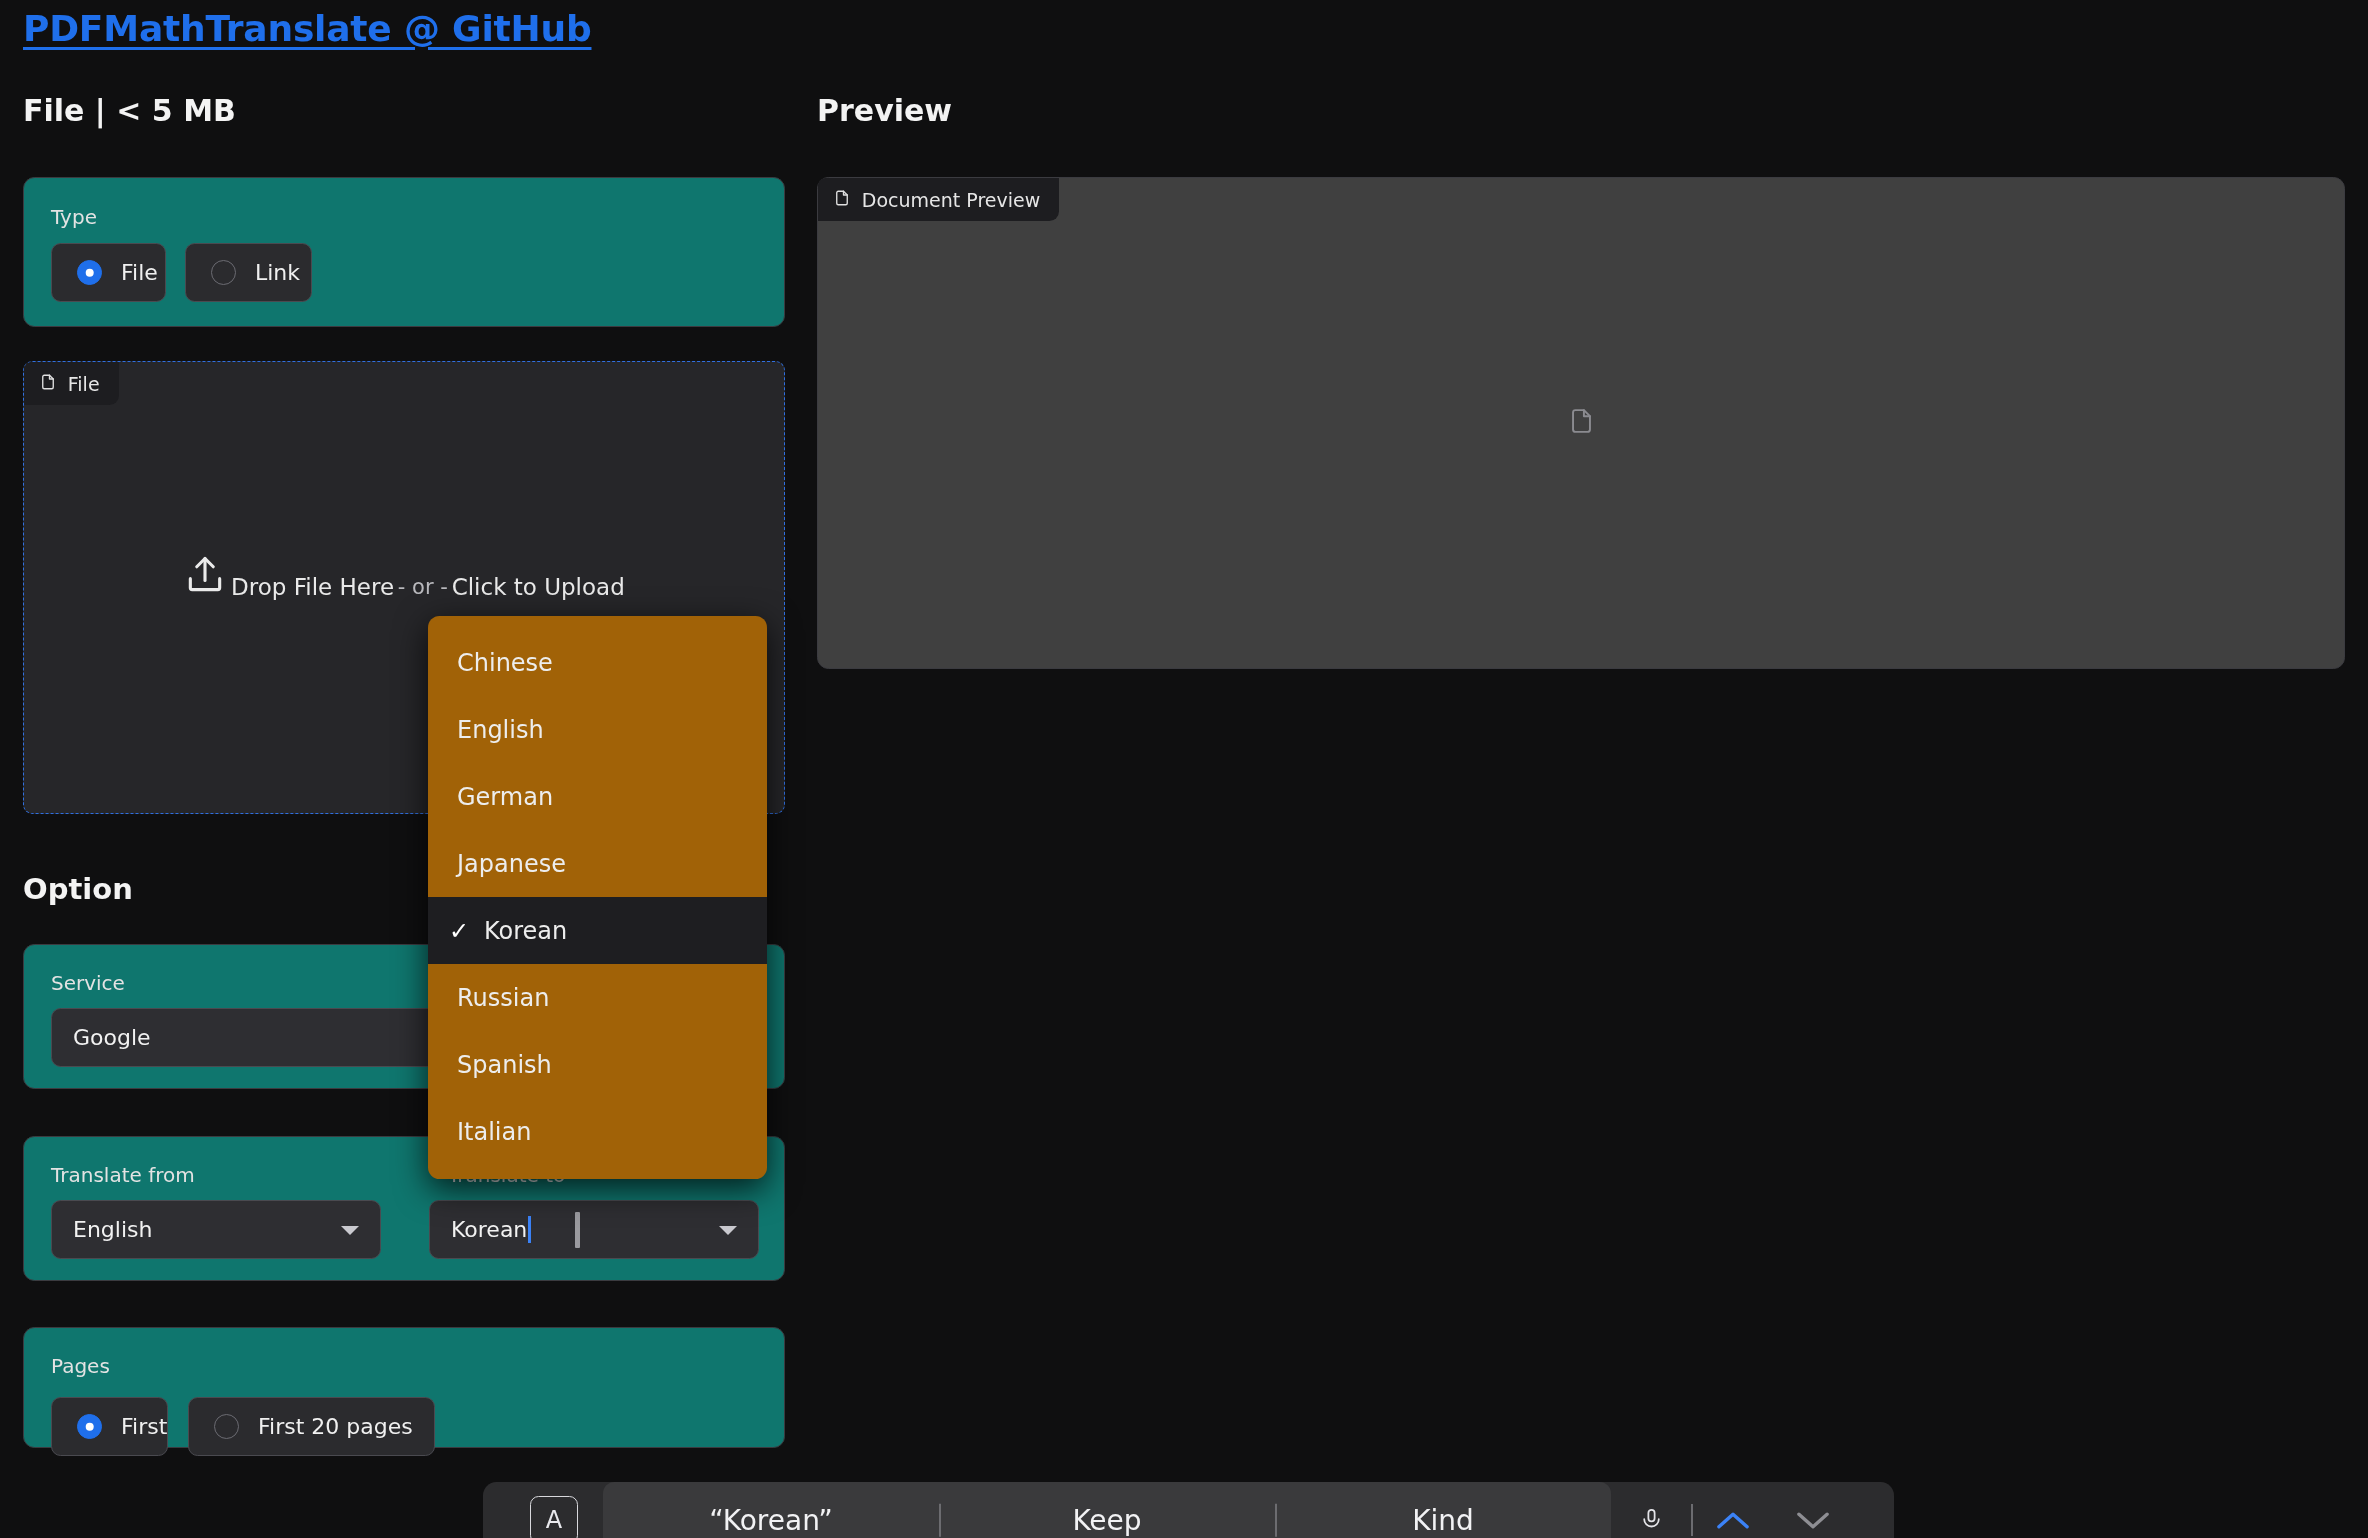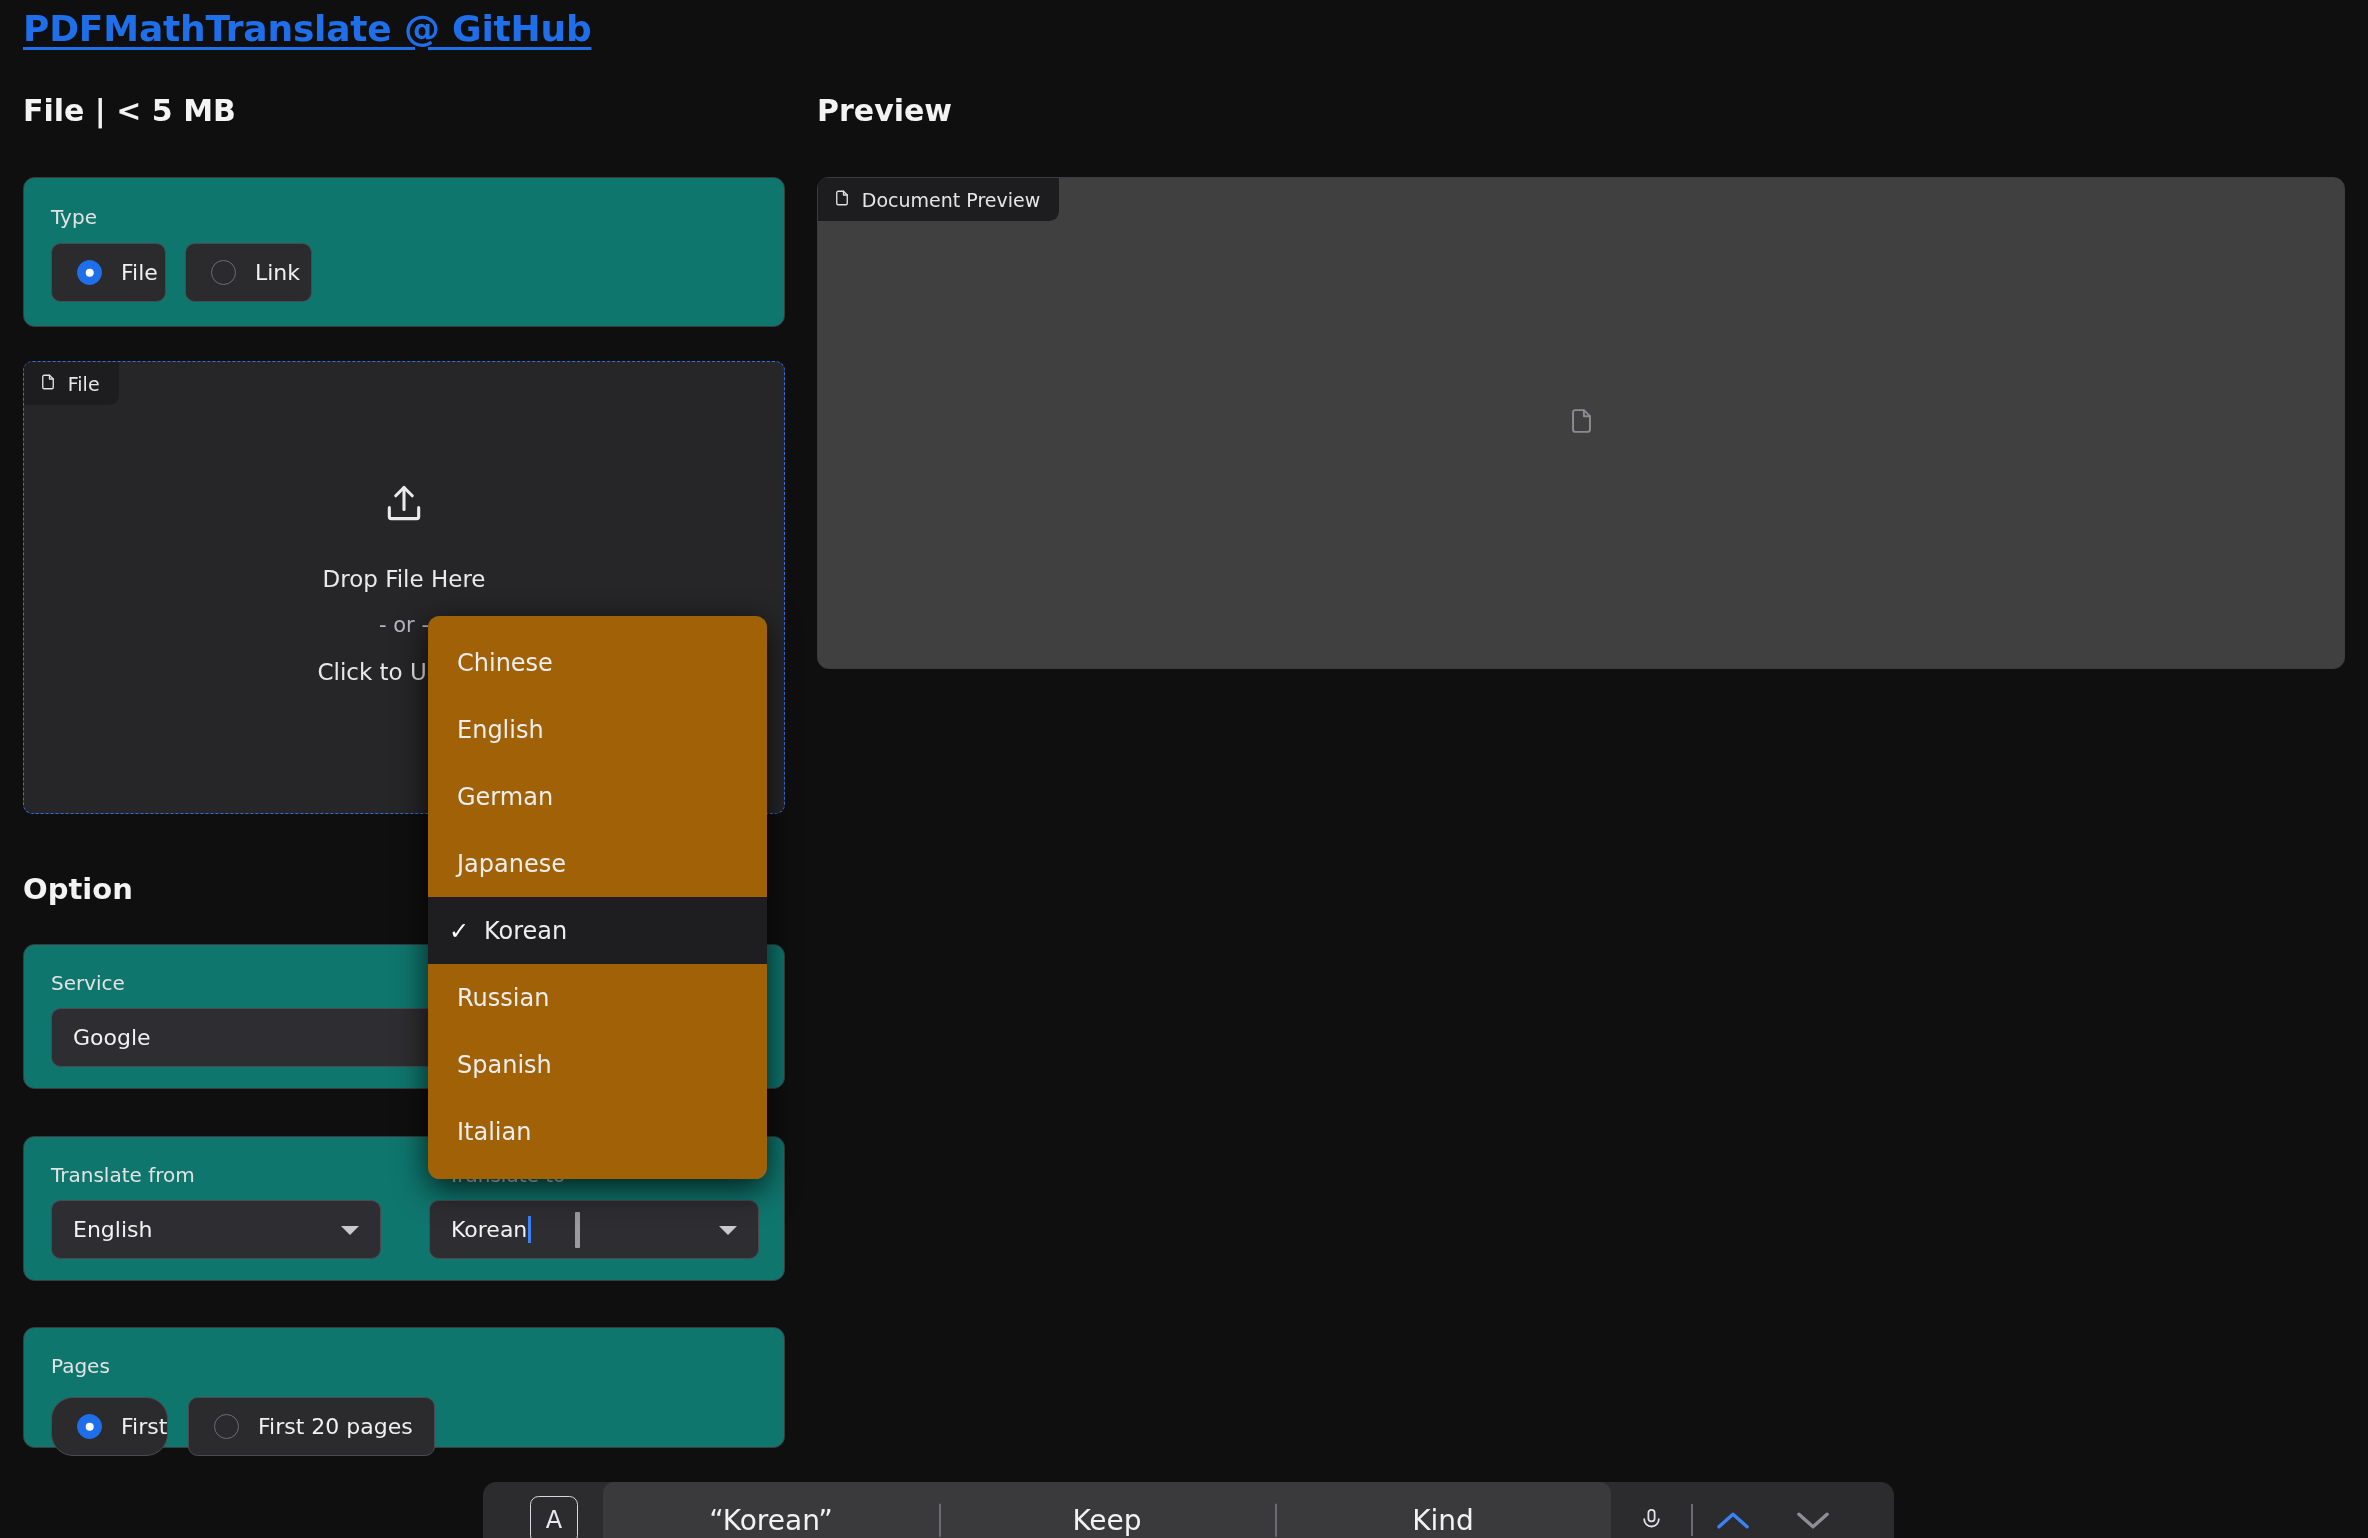--- a/index.html
+++ b/index.html
@@ -113,21 +113,21 @@
     align-items: center;
     gap: 10.5px;
     font-size: 19px;
     color: #e6e6e6;
     cursor: pointer;
   }
   #dz-inner {
     position: absolute;
     left: 0; right: 0; top: 0; bottom: 0;
     display: flex;
-    flex-direction: column;
+    flex-direction: row;
     align-items: center;
     justify-content: center;
     gap: 3.8px;
   }
   #upload-icon { margin-bottom: 21px; }
   .dz-text {
     font-size: 23px;
     color: #e9e9e9;
     line-height: 1.95;
   }
@@ -372,21 +372,21 @@
     <span class="select-value">Korean</span>
     <span class="text-caret"></span>
     <span class="ibeam"></span>
     <span class="caret"></span>
   </div>
 </div>
 
 <div class="card" id="pages-card">
   <div class="card-label" style="top:26px;">Pages</div>
 
-  <div class="radio-pill" style="left:27px; top:69px; width:117px;border-radius:22px;">
+  <div class="radio-pill" style="left:27px; top:69px; width:117px;">
     <span class="radio-dot on"></span>
     <span class="radio-text">First</span>
   </div>
 
   <div class="radio-pill" style="left:164px; top:69px; width:247px;">
     <span class="radio-dot"></span>
     <span class="radio-text">First 20 pages</span>
   </div>
 </div>
 

